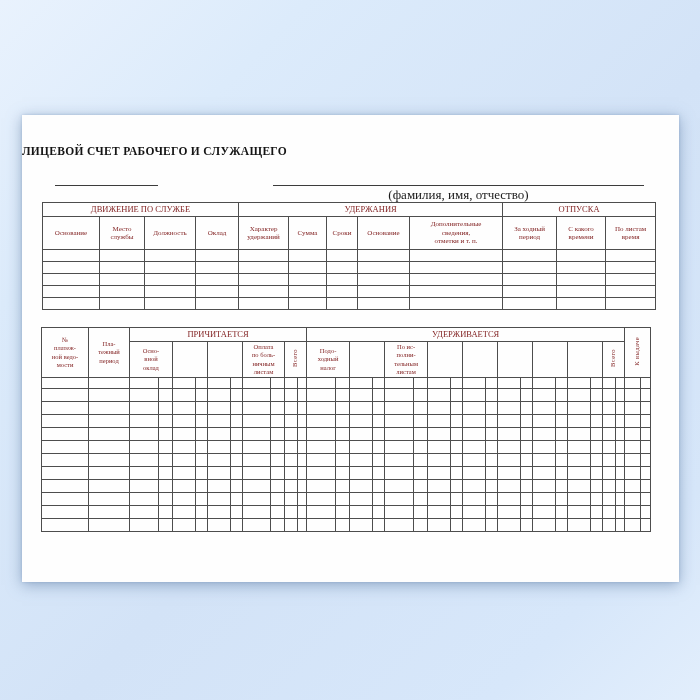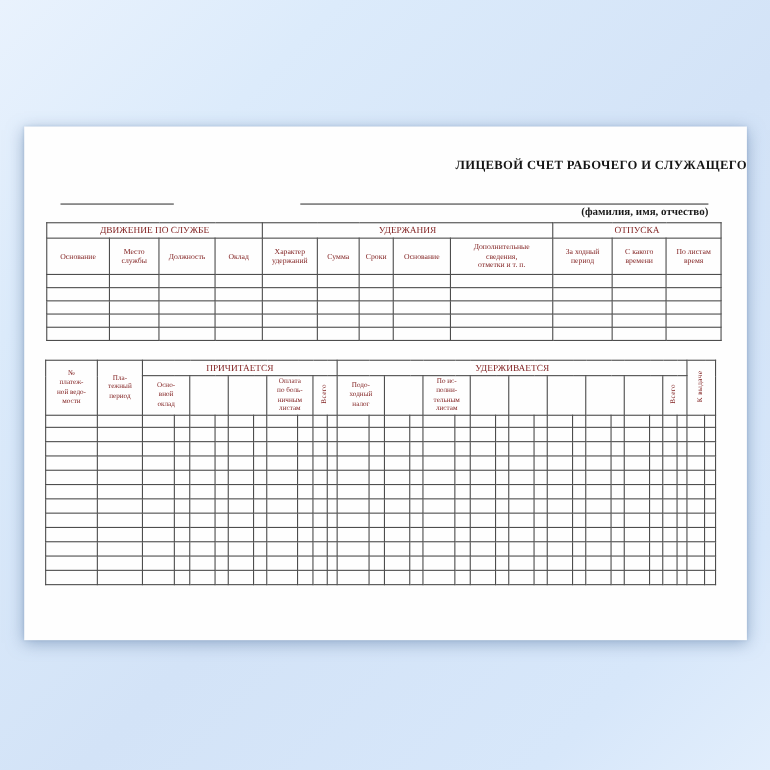--- a/index.html
+++ b/index.html
@@ -8,30 +8,30 @@
     font-family:"Liberation Serif", serif;
     background: linear-gradient(135deg,#e9f2fd 0%,#dcebfb 22%,#d3e3f7 55%,#d7e7fa 85%,#e2eefc 100%);
   }
   .stage { position:relative; width:700px; height:700px; }
   .paper {
     position:absolute; left:22px; top:115px; width:657px; height:467px;
     background:#fefefe;
     box-shadow:0 3px 14px rgba(90,120,160,.55), 0 0 3px rgba(110,140,180,.35);
   }
   .title {
-    margin-top:30px; text-align:right;
+    margin-top:30px; text-align:left;
     font-size:11.5px; font-weight:bold; letter-spacing:.3px; color:#151515;
   }
   .sign-row { position:relative; margin-top:20px; height:16px; }
   .line { position:absolute; top:8px; border-bottom:1px solid #3c3c3c; }
   .line-short { left:33px; width:103px; }
   .line-long  { left:251px; width:371px; }
   .fio-caption {
     position:absolute; left:251px; width:371px; top:10px;
-    text-align:right; font-size:10px; font-weight:bold; color:#1a1a1a;
+    text-align:center; font-size:13px; font-weight:normal; color:#1a1a1a;
   }
   table {
     border-collapse:collapse; table-layout:fixed;
     color:#7f1d1d;
   }
   td {
     border:1px solid #4d4d4d;
     text-align:center; vertical-align:middle;
     padding:0 1px; overflow:hidden; white-space:pre-line;
   }

